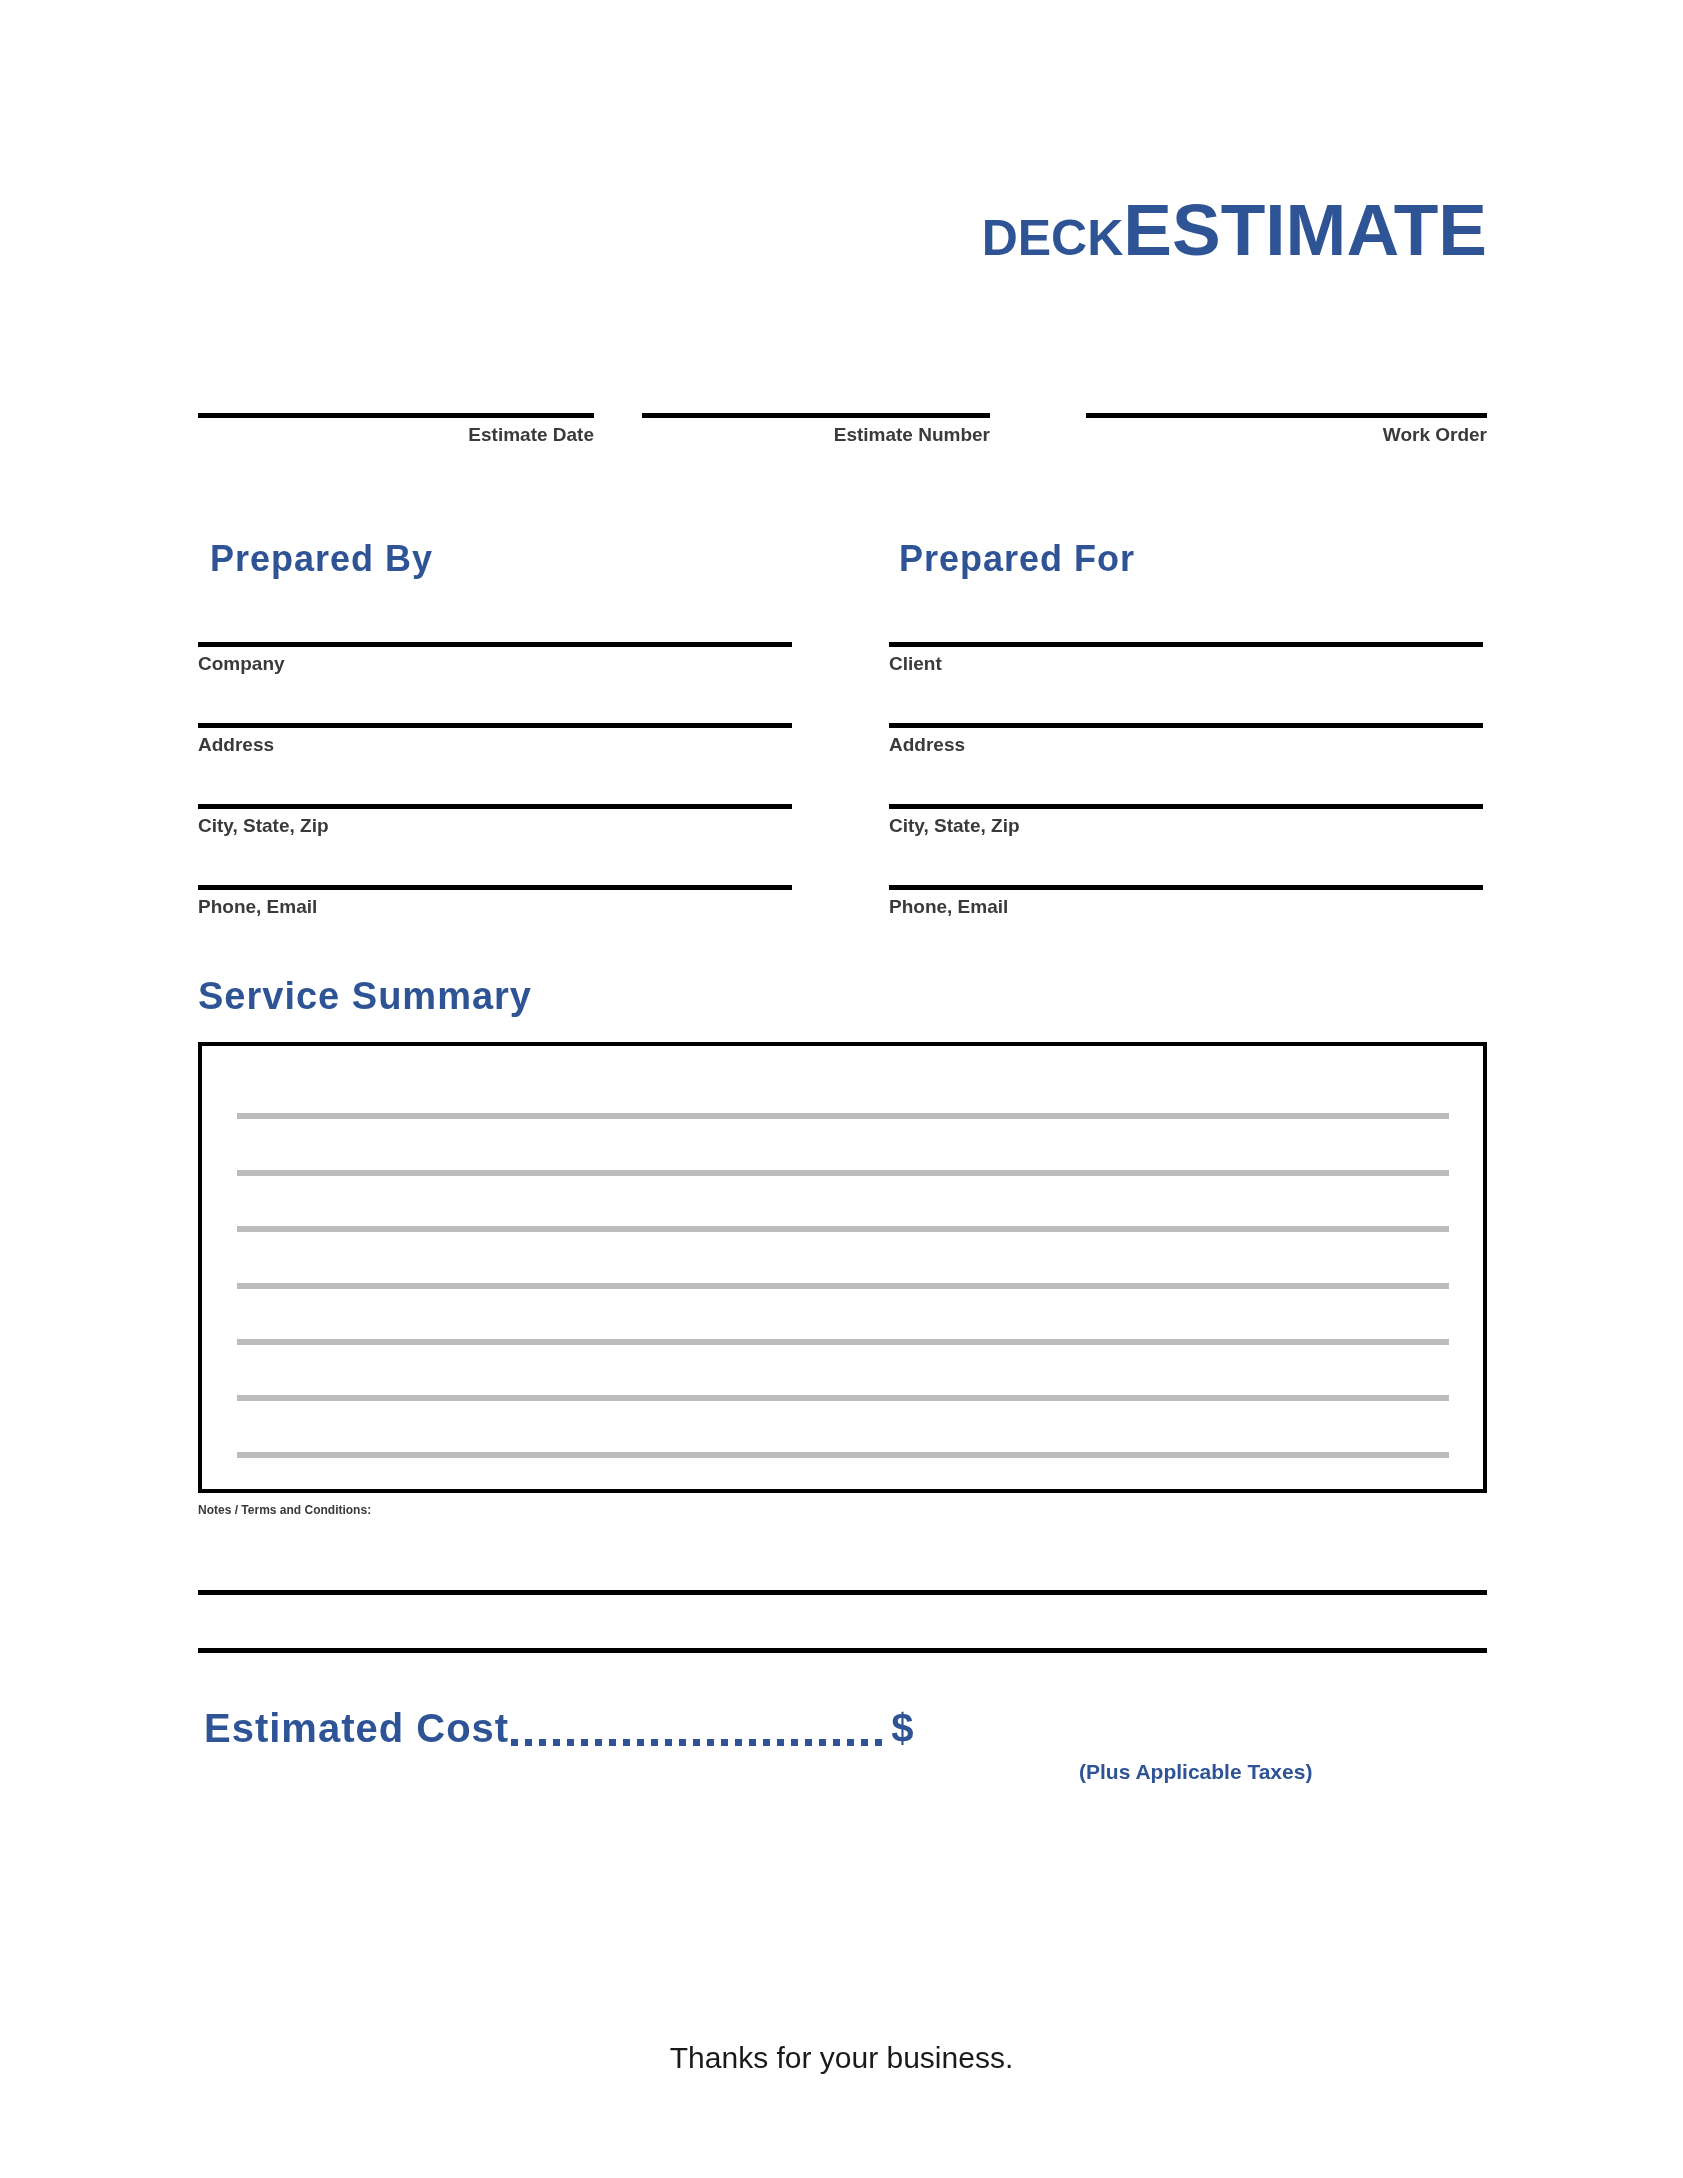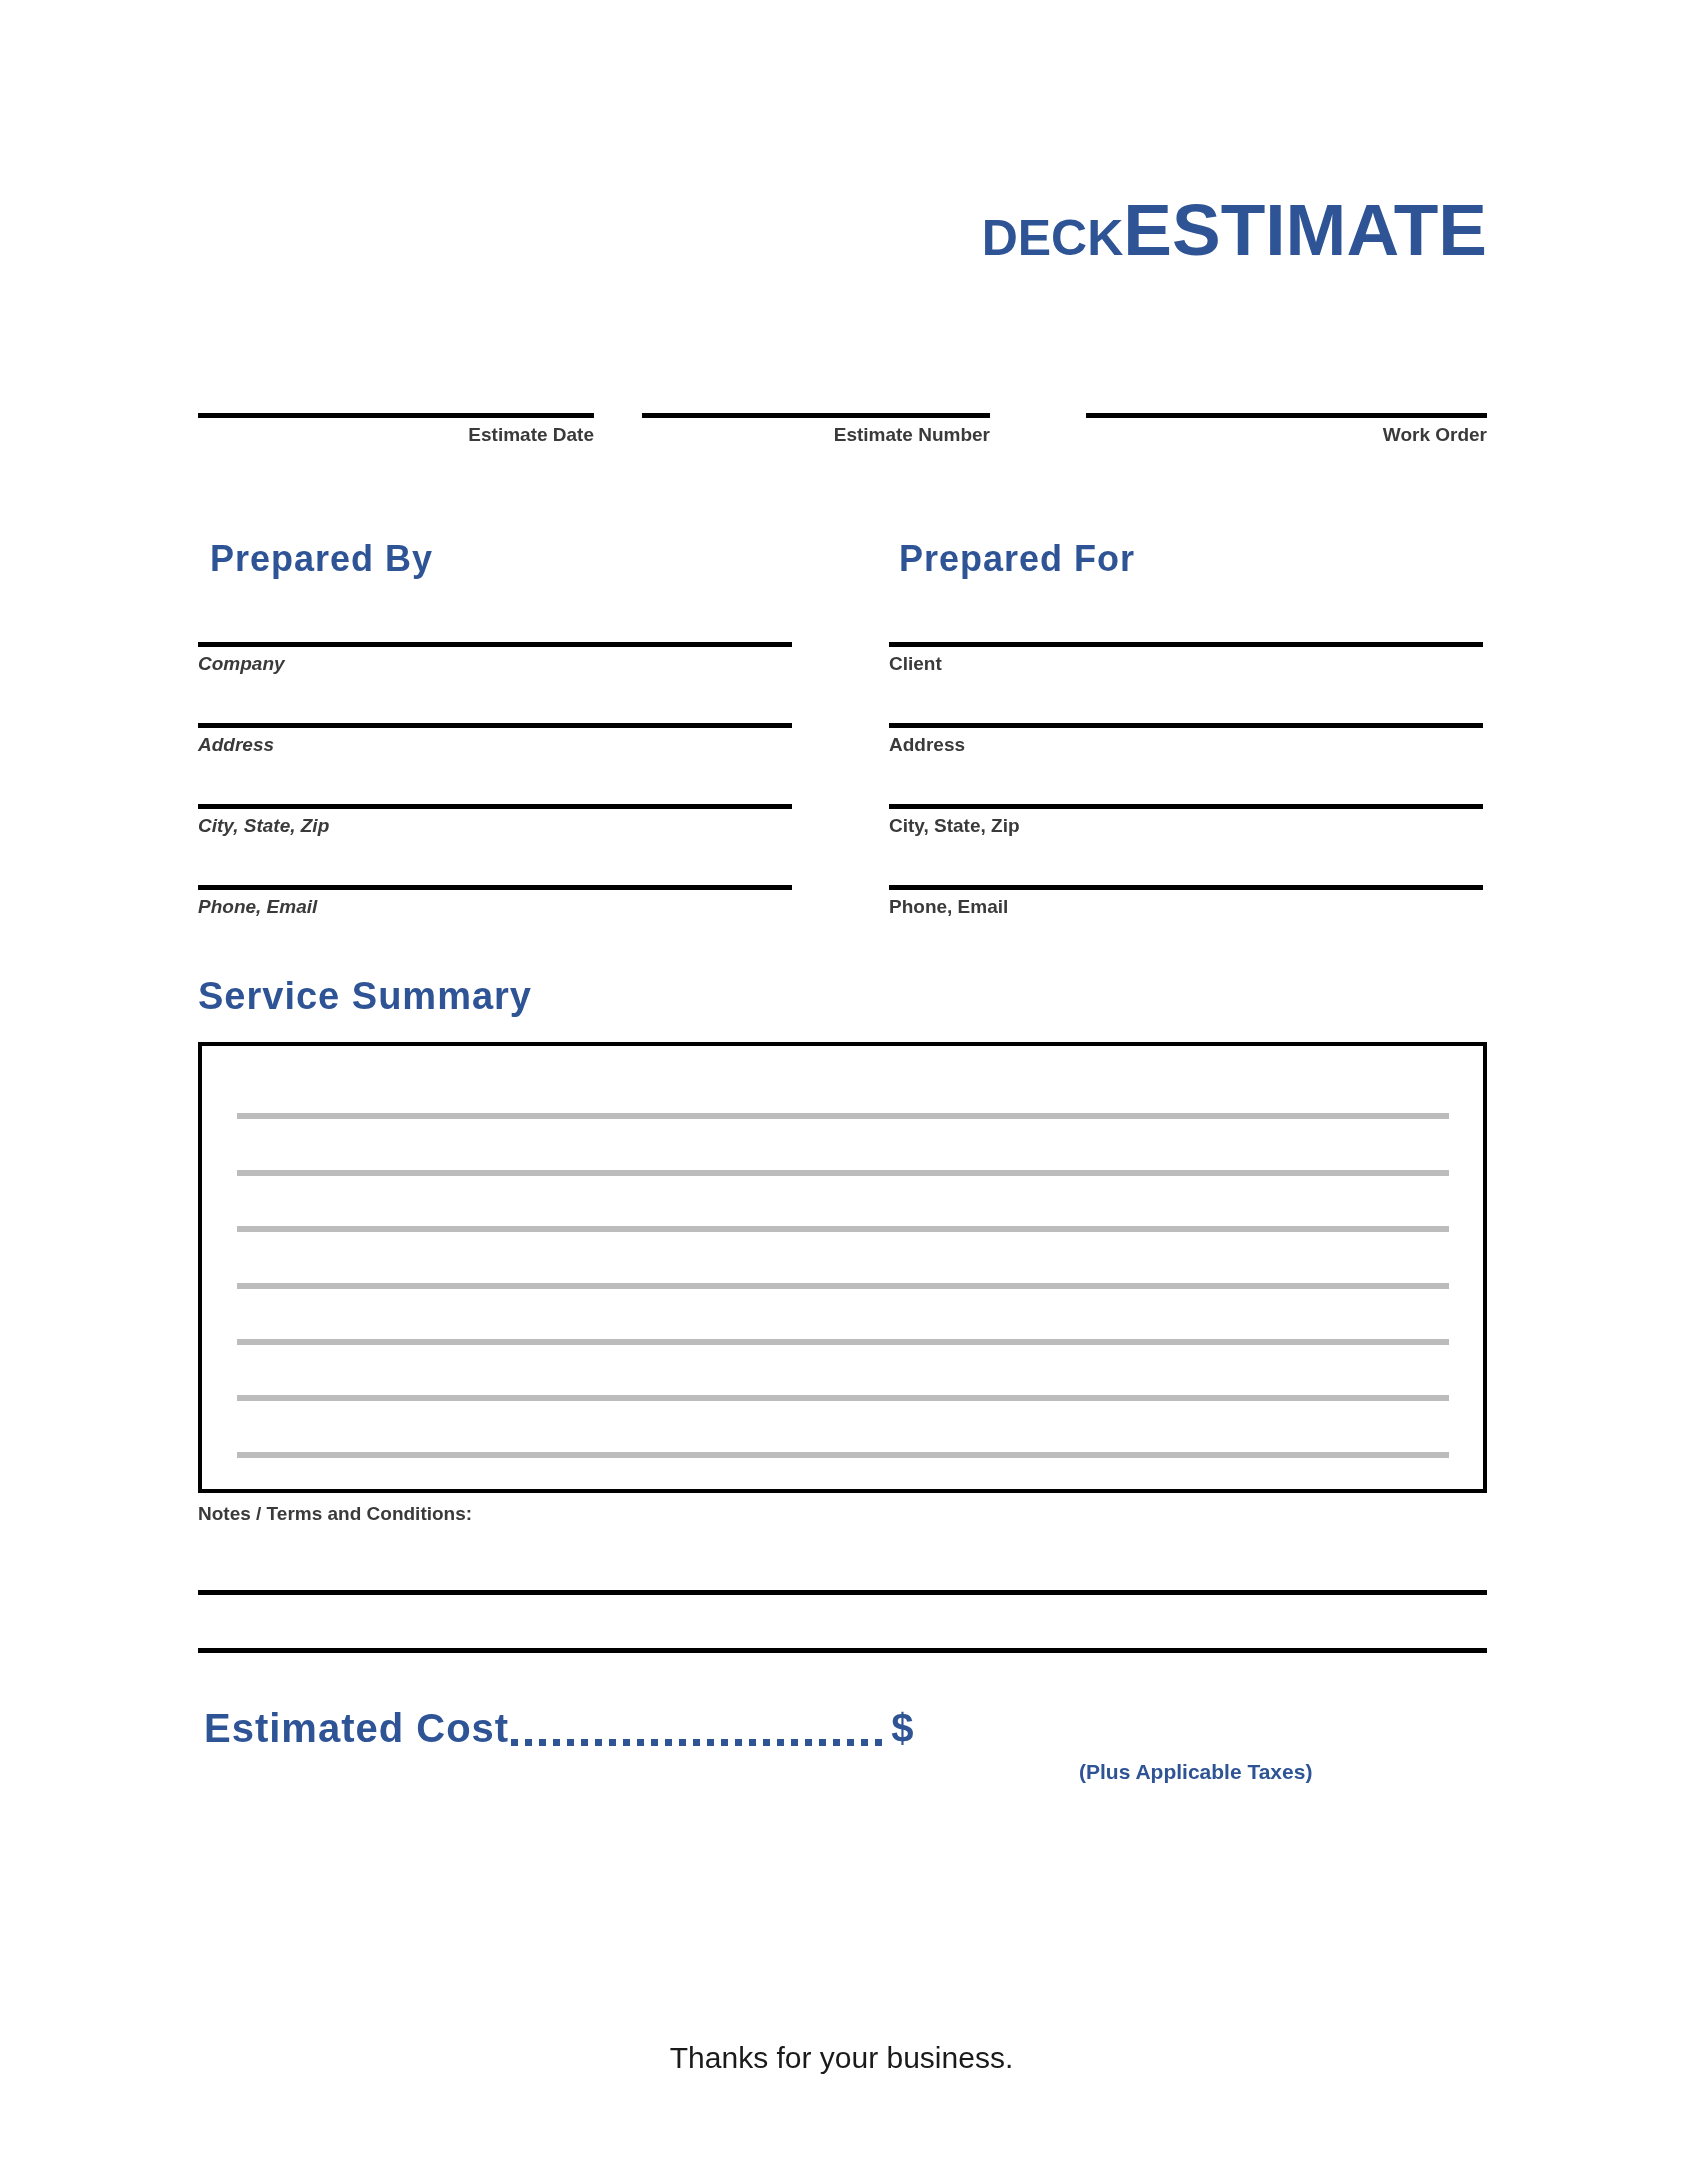--- a/index.html
+++ b/index.html
@@ -90,21 +90,21 @@
   }
   .prep-by  { left: 210px; }
   .prep-for { left: 899px; text-align: right; }
 
   
   .party-col {
     position: absolute;
     top: 642px;
     width: 594px;
   }
-  .col-left  { left: 198px; font-style: italic; }
+  .col-left  { left: 198px; }
   .col-right { left: 889px; }
 
   .party-field {
     position: relative;
     height: 81px;
   }
   .party-field .rule {
     border-top: 5px solid #000000;
     width: 100%;
     height: 0;
@@ -152,21 +152,21 @@
     width: 100%;
     height: 0;
     border-top: 6px solid #bcbcbc;
   }
 
   
   .notes-label {
     position: absolute;
     left: 198px;
     top: 1503px;
-    font-size: 19px;
+    font-size: 12px;
     font-weight: bold;
     color: #3a3a3a;
     white-space: nowrap;
   }
   .notes-rule {
     position: absolute;
     left: 198px;
     width: 1289px;
     height: 0;
     border-top: 5px solid #000000;

